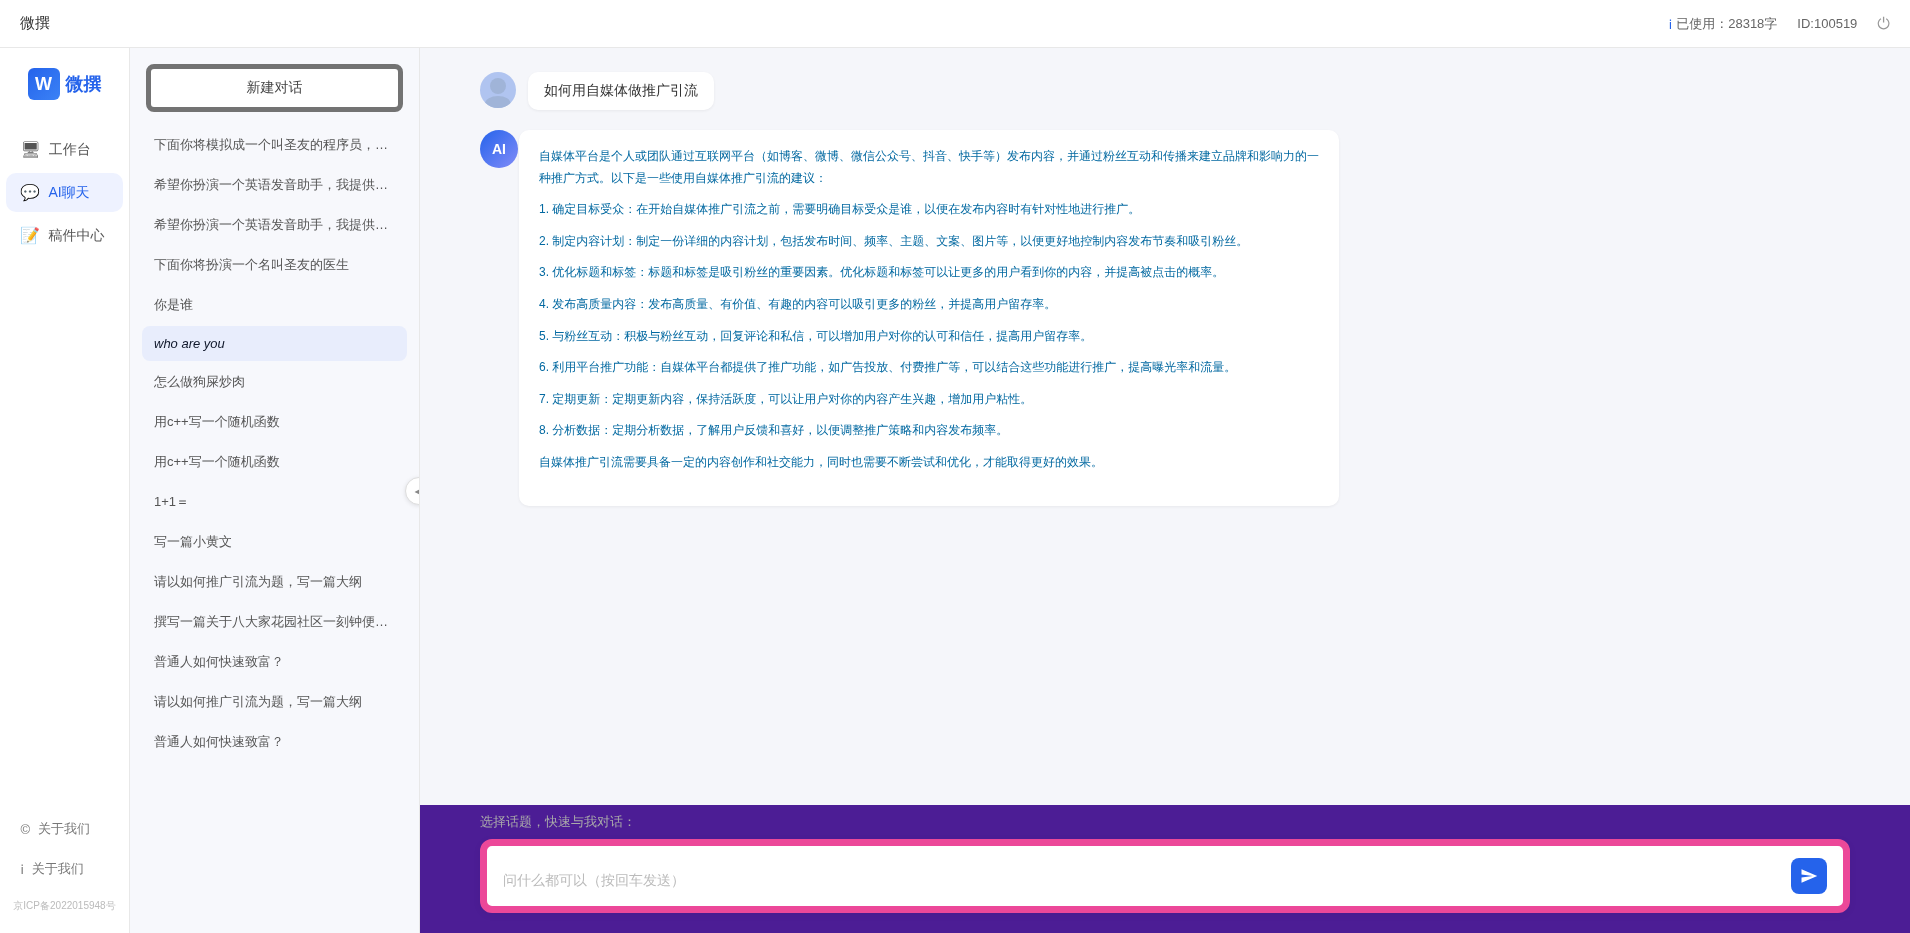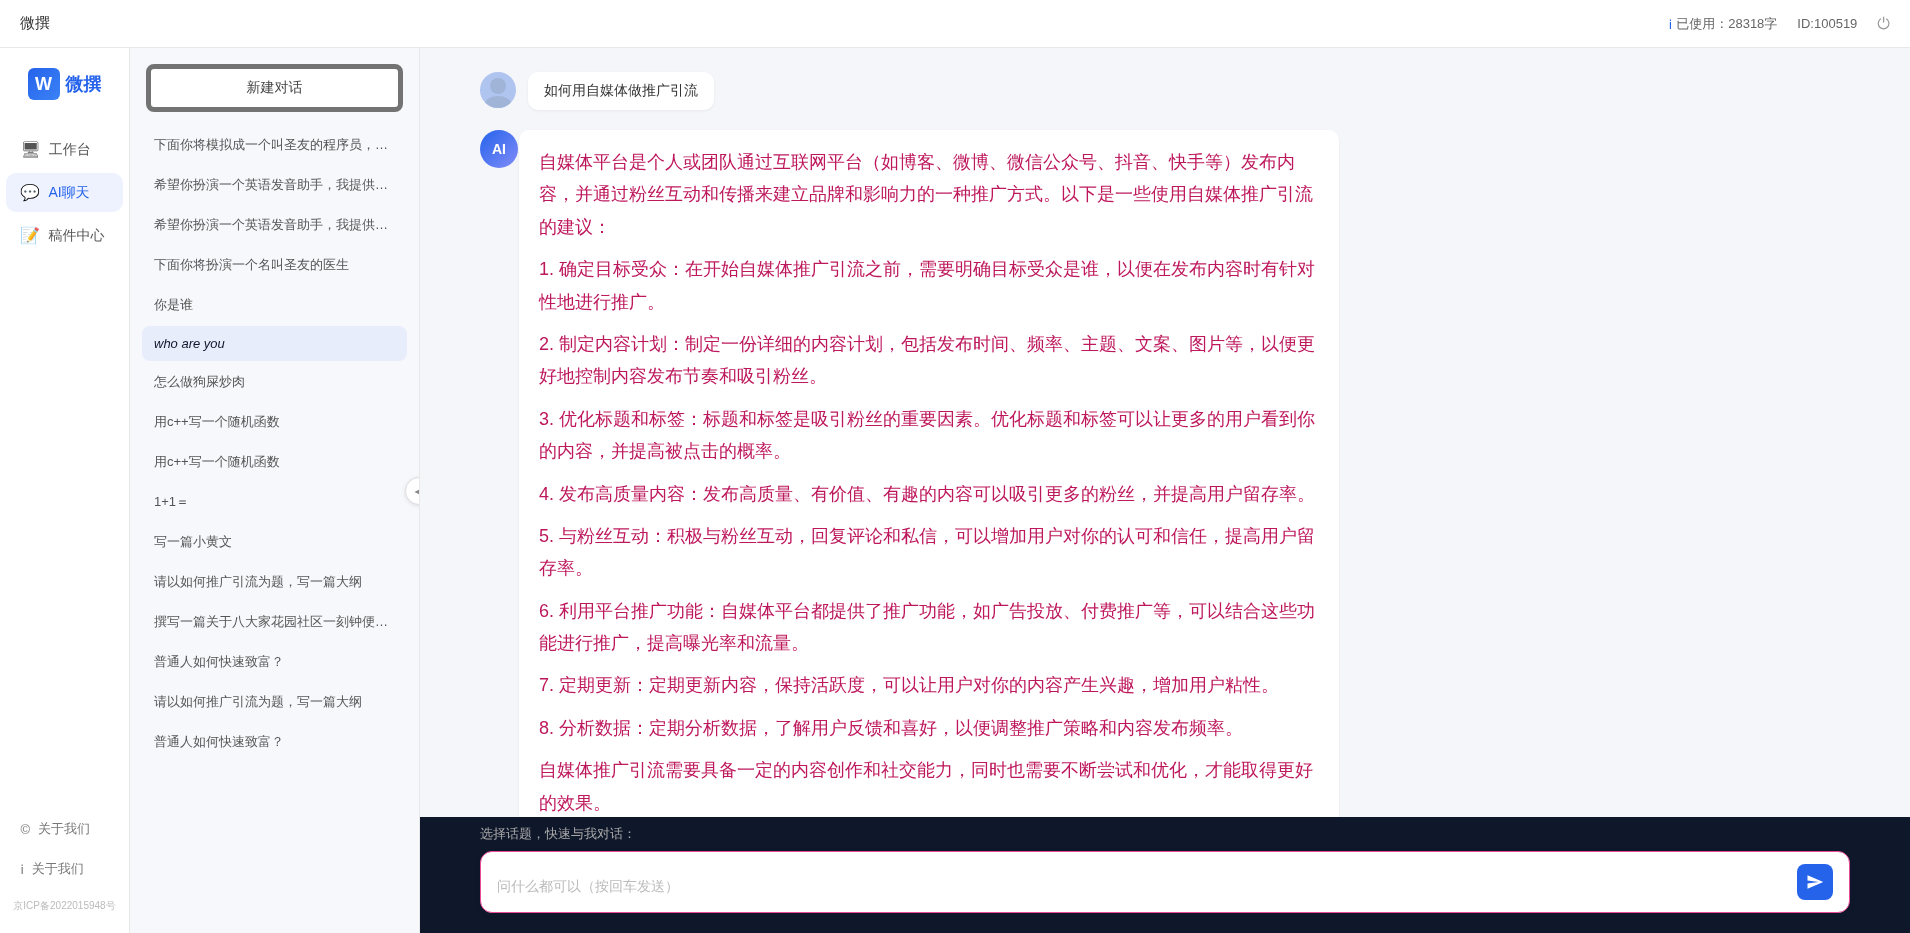--- a/index.html
+++ b/index.html
@@ -95,32 +95,32 @@
     }
     .msg-user-bubble { background: #fff; border-radius: 10px; padding: 10px 16px; font-size: 14px; color: #333; max-width: 700px; box-shadow: 0 1px 3px rgba(0,0,0,0.06); font-family: Liberation Serif, serif; }
 
     
     .msg-ai { display: flex; align-items: flex-start; gap: 1px; }
     .msg-ai-avatar {
       width: 38px; height: 38px; border-radius: 50%; background: linear-gradient(135deg, #2563eb, #818cf8);
       flex-shrink: 0; display: flex; align-items: center; justify-content: center;
       color: #fff; font-size: 14px; font-weight: bold;
     }
-    .msg-ai-content { background: #fff; border-radius: 10px; padding: 16px 20px; font-size: 18px; color: #be185d; max-width: 820px; line-height: 1.8; box-shadow: 0 1px 3px rgba(0,0,0,0.06); }
+    .msg-ai-content { background: #fff; border-radius: 10px; padding: 16px 20px; font-size: 12px; color: #0369a1; max-width: 820px; line-height: 1.8; box-shadow: 0 1px 3px rgba(0,0,0,0.06); }
     .msg-ai-content p { margin-bottom: 10px; }
     .msg-ai-content p:last-child { margin-bottom: 16px; }
 
     
     .input-area {
-      background: #0f172a; padding: 8px 60px 20px; flex-shrink: 0;
+      background: #4c1d95; padding: 8px 60px 20px; flex-shrink: 0;
     }
     .quick-prompts { font-size: 13px; color: #aaa; margin-bottom: 8px; }
     .input-box {
       display: flex; align-items: flex-end; background: #fff; border-radius: 12px;
-      border: 1px solid #ec4899; padding: 12px 16px; gap: 10px;
+      border: 7px solid #ec4899; padding: 12px 16px; gap: 10px;
       box-shadow: 0 2px 8px rgba(0,0,0,0.05);
     }
     .input-box textarea {
       flex: 1; border: none; outline: none; resize: none; font-size: 14px;
       color: #333; background: transparent; line-height: 1.5; min-height: 24px; max-height: 120px;
       font-family: inherit;
     }
     .input-box textarea::placeholder { color: #bbb; }
     .send-btn {
       width: 36px; height: 36px; background: #2563eb; border-radius: 8px;

